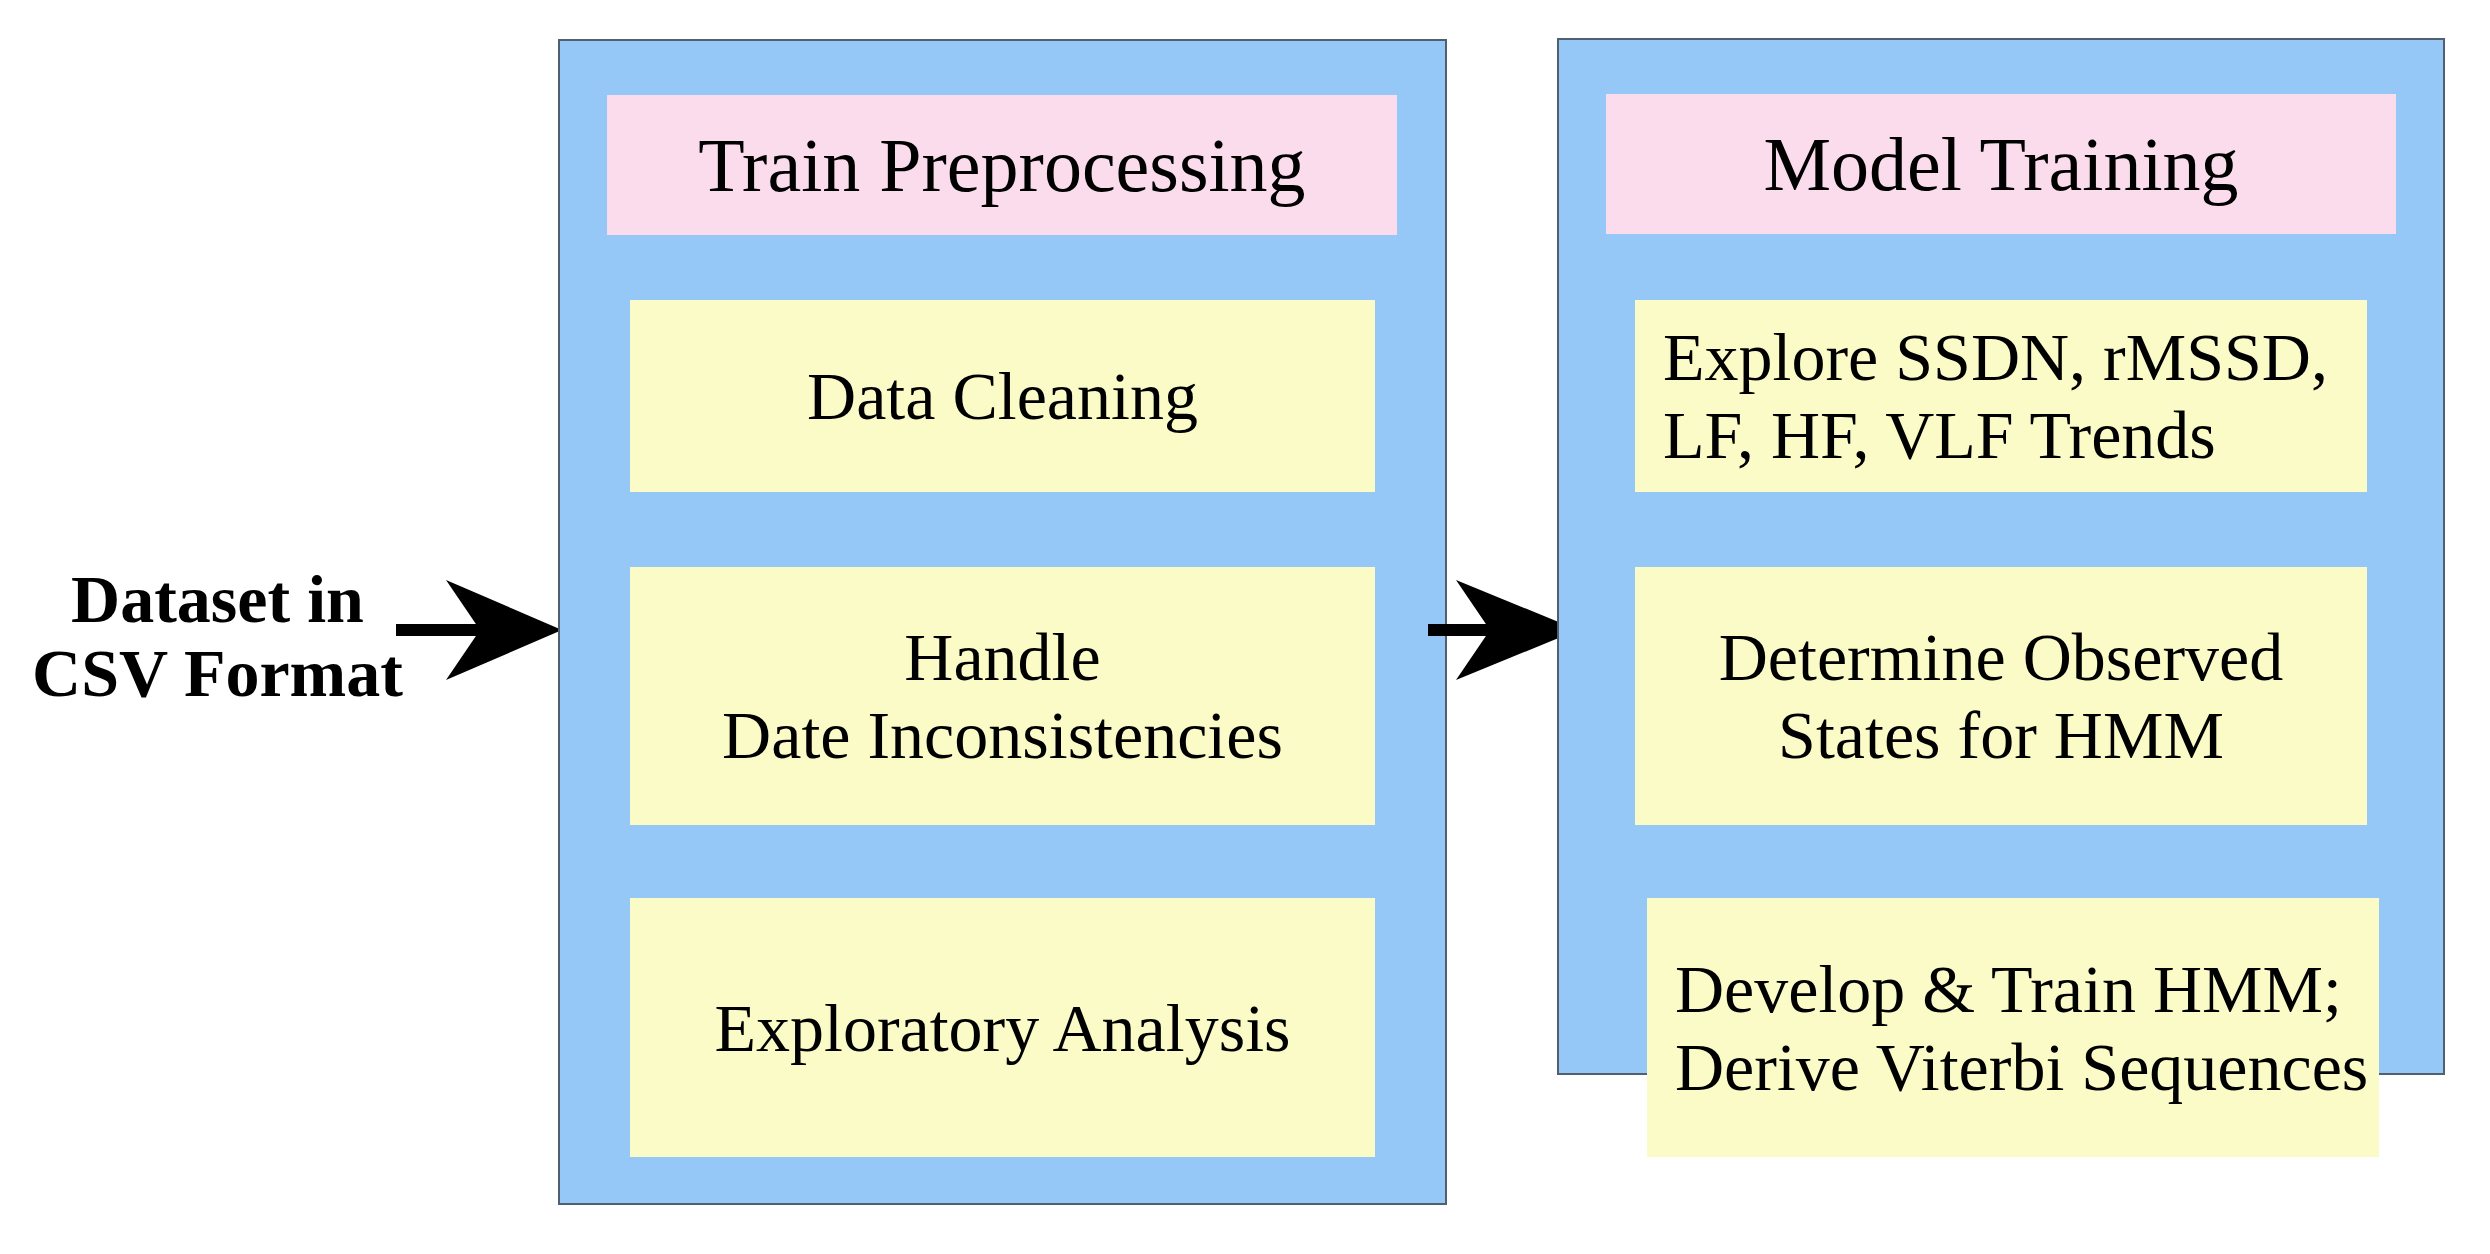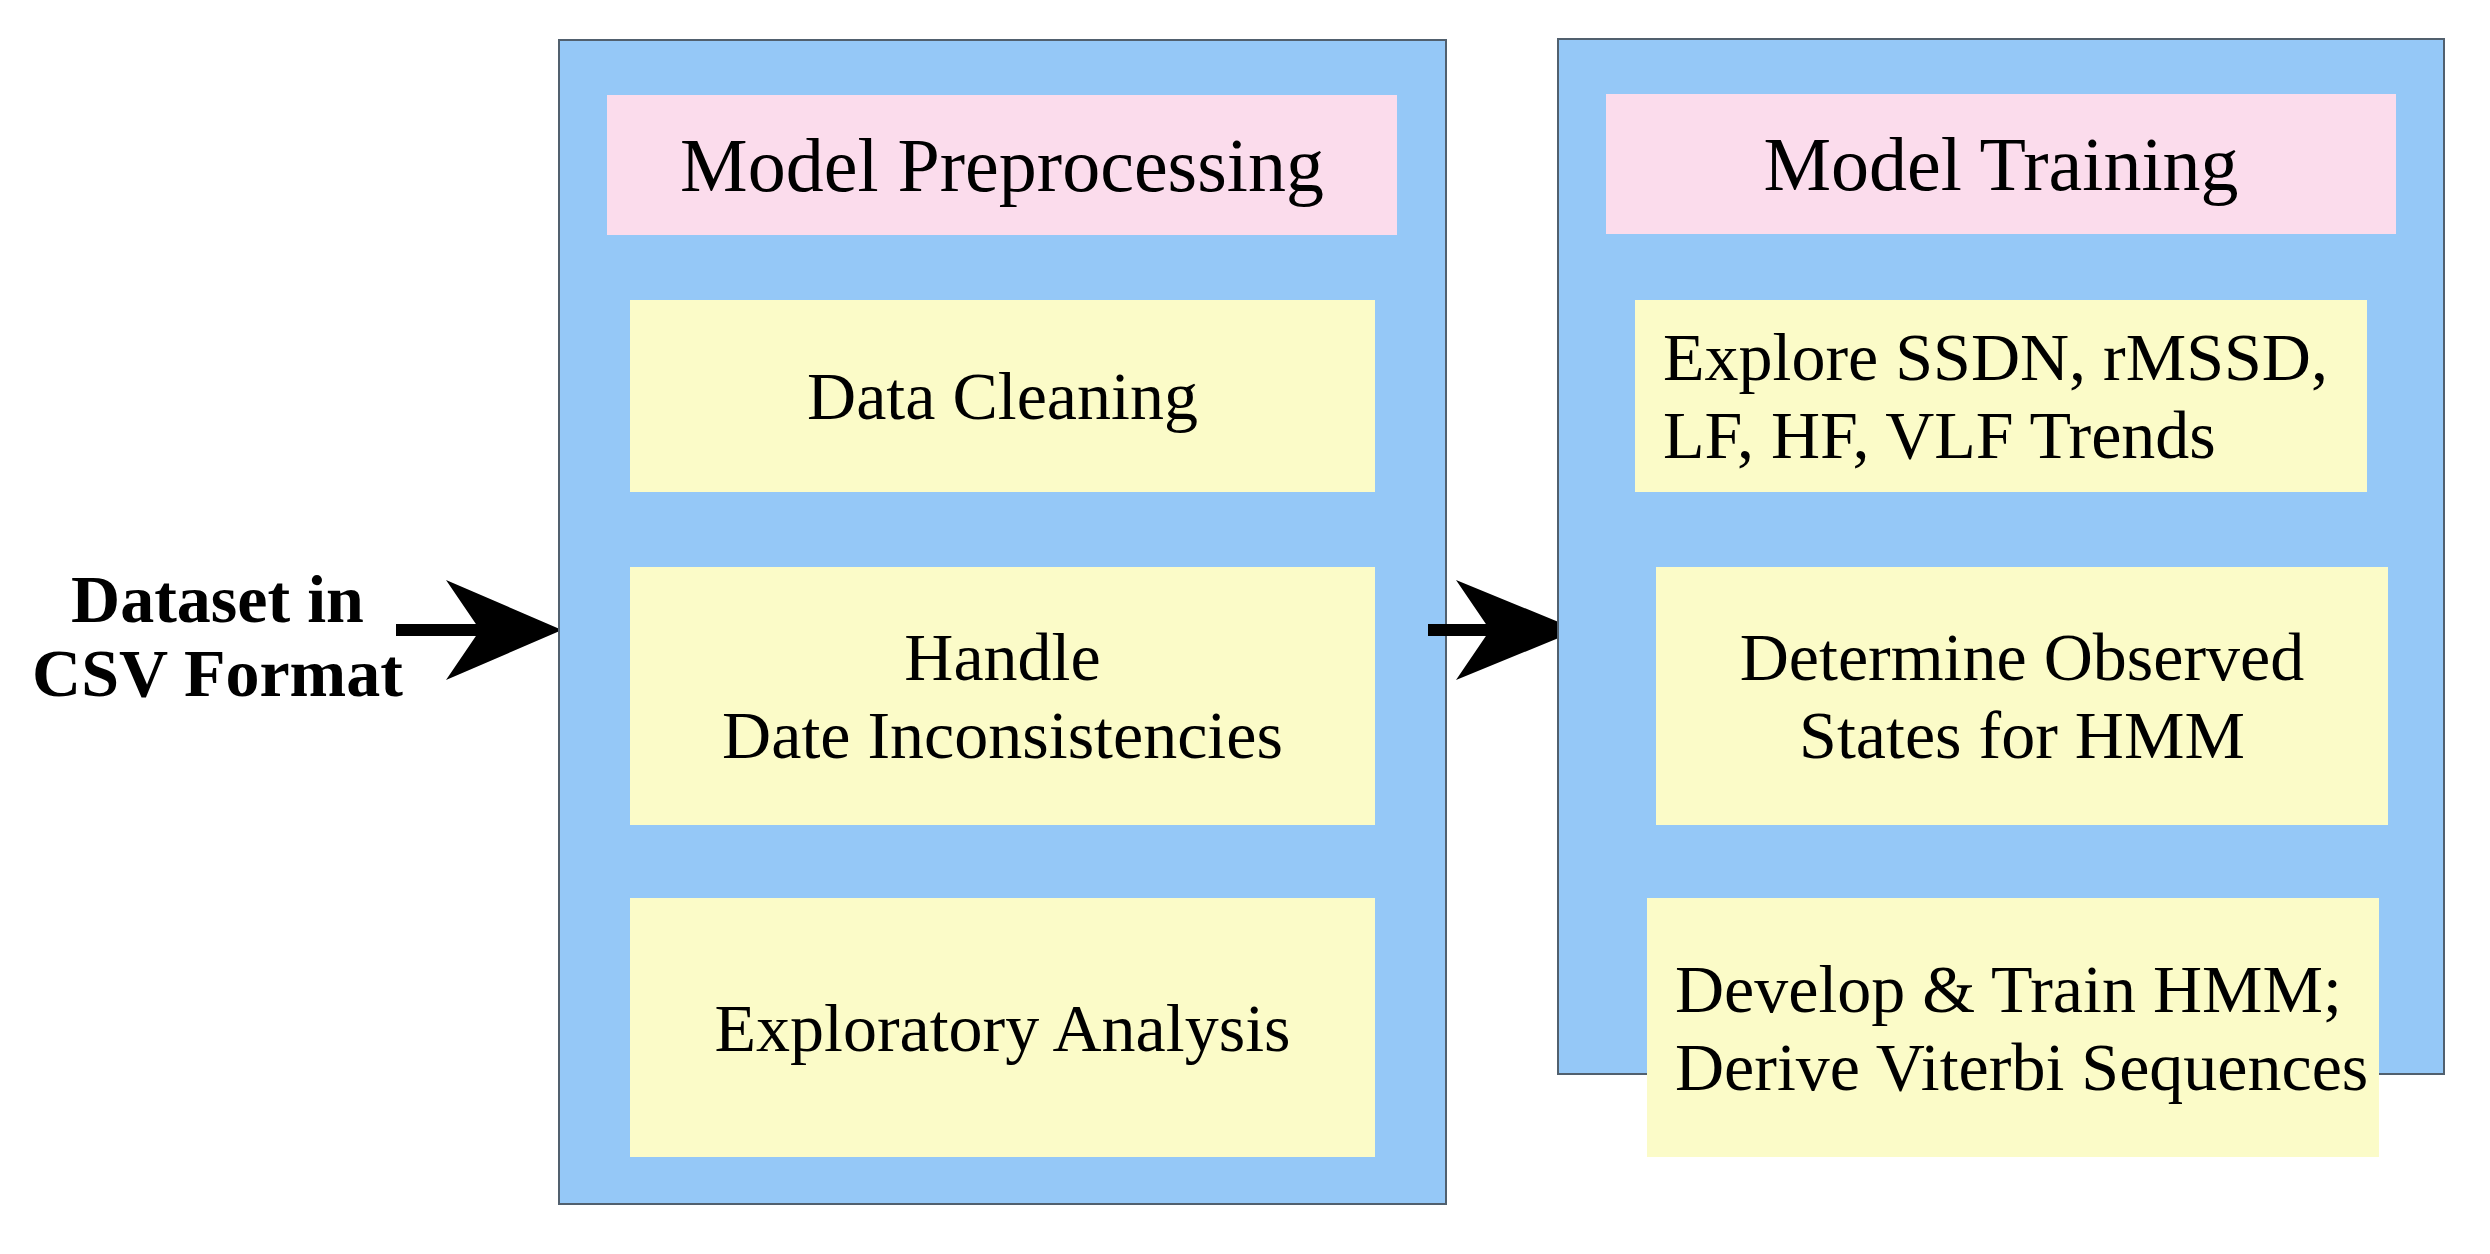--- a/index.html
+++ b/index.html
@@ -81,41 +81,41 @@
     text-align: left;
     padding-left: 28px;
   }
 
   .panel-1 .step { left: 70px; width: 745px; }
   .panel-2 .step { left: 76px; width: 732px; }
   .step-a { top: 259px; height: 192px; }
   .step-b { top: 526px; height: 258px; }
   .step-c { top: 857px; height: 259px; text-align: right; }
   .panel-2 .step-a { top: 260px; }
-  .panel-2 .step-b { top: 527px; margin-left: 21px; }
+  .panel-2 .step-b { top: 527px; }
   .panel-2 .step-c { top: 858px; margin-left: 12px; }
 </style>
 </head>
 <body>
 
 <div class="canvas">
 
   <div class="input-label">
     <span>Dataset in</span>
     <span>CSV Format</span>
   </div>
 
   <svg class="arrow arrow-1" viewBox="0 0 168 104" aria-hidden="true">
     <rect x="0" y="46" width="88" height="12"></rect>
     <path d="M166,52 L50,2 L84,52 L50,102 Z"></path>
   </svg>
 
   <div class="panel panel-1">
     <div class="header">
-      <span>Model Preprocessing</span>
+      <span>Train Preprocessing</span>
     </div>
     <div class="step step-a">
       <span>Data Cleaning</span>
     </div>
     <div class="step step-b">
       <span>Handle</span>
       <span>Date Inconsistencies</span>
     </div>
     <div class="step step-c">
       <span>Exploratory Analysis</span>

